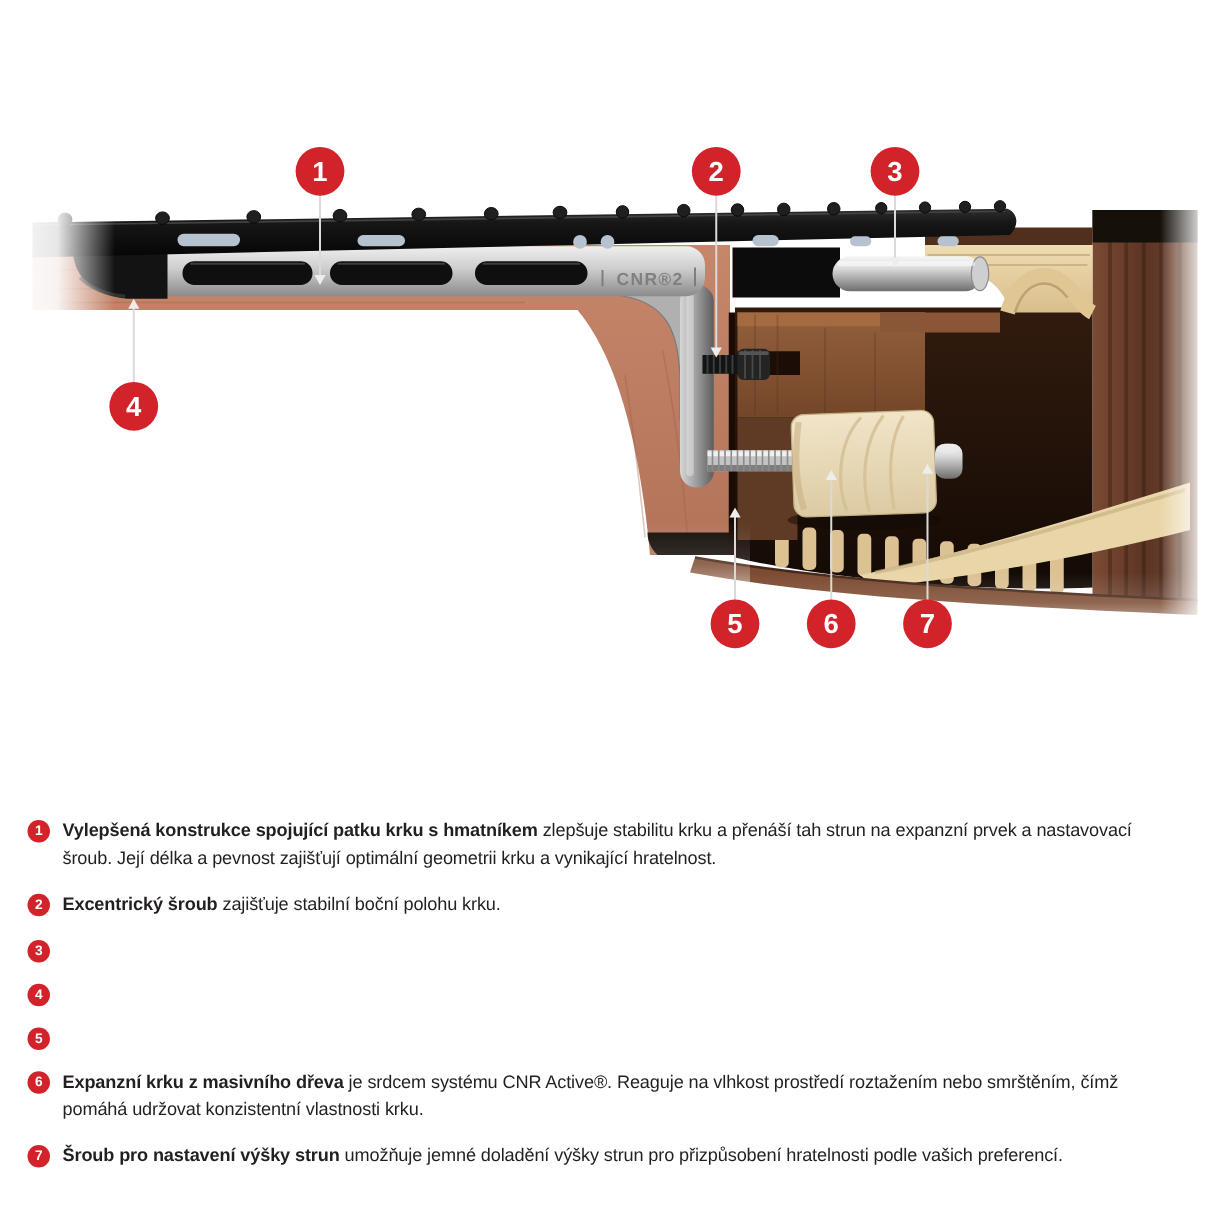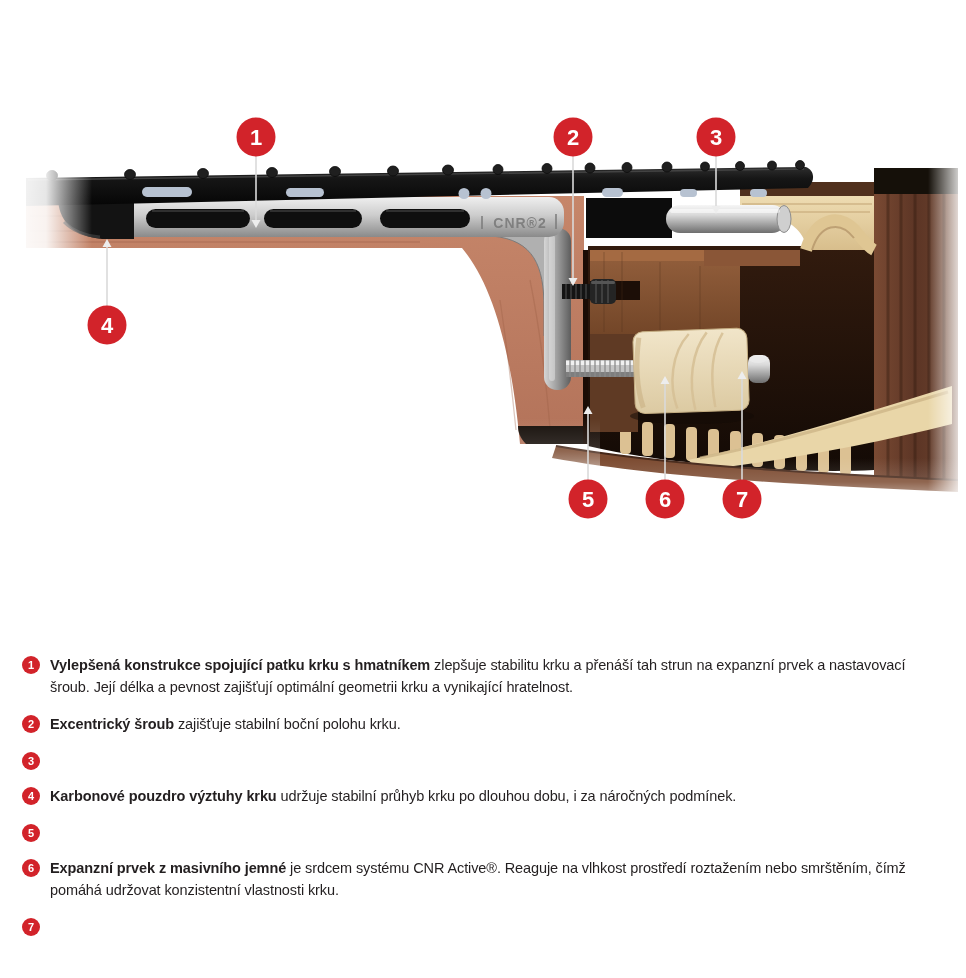--- a/index.html
+++ b/index.html
@@ -269,25 +269,25 @@
   </div>
   <div class="legend-item">
     <span class="badge">2</span>
     <p class="legend-text"><strong>Excentrický šroub</strong> <span>zajišťuje stabilní boční polohu krku.</span></p>
   </div>
   <div class="legend-item">
     <span class="badge">3</span>
   </div>
   <div class="legend-item">
     <span class="badge">4</span>
-    <p class="legend-text"><strong>Karbonové pouzdro výztuhy krku</strong> <span>udržuje stabilní průhyb krku po dlouhou dobu, i za náročných podmínek.</span></p>
   </div>
   <div class="legend-item">
     <span class="badge">5</span>
   </div>
   <div class="legend-item">
     <span class="badge">6</span>
-    <p class="legend-text"><strong>Expanzní prvek z masivního jemné</strong> <span>je srdcem systému CNR Active®. Reaguje na vlhkost prostředí roztažením nebo smrštěním, čímž pomáhá udržovat konzistentní vlastnosti krku.</span></p>
+    <p class="legend-text"><strong>Expanzní krku z masivního dřeva</strong> <span>je srdcem systému CNR Active®. Reaguje na vlhkost prostředí roztažením nebo smrštěním, čímž pomáhá udržovat konzistentní vlastnosti krku.</span></p>
   </div>
   <div class="legend-item">
     <span class="badge">7</span>
+    <p class="legend-text"><strong>Šroub pro nastavení výšky strun</strong> <span>umožňuje jemné doladění výšky strun pro přizpůsobení hratelnosti podle vašich preferencí.</span></p>
   </div>
 </div>
 
 </body></html>

